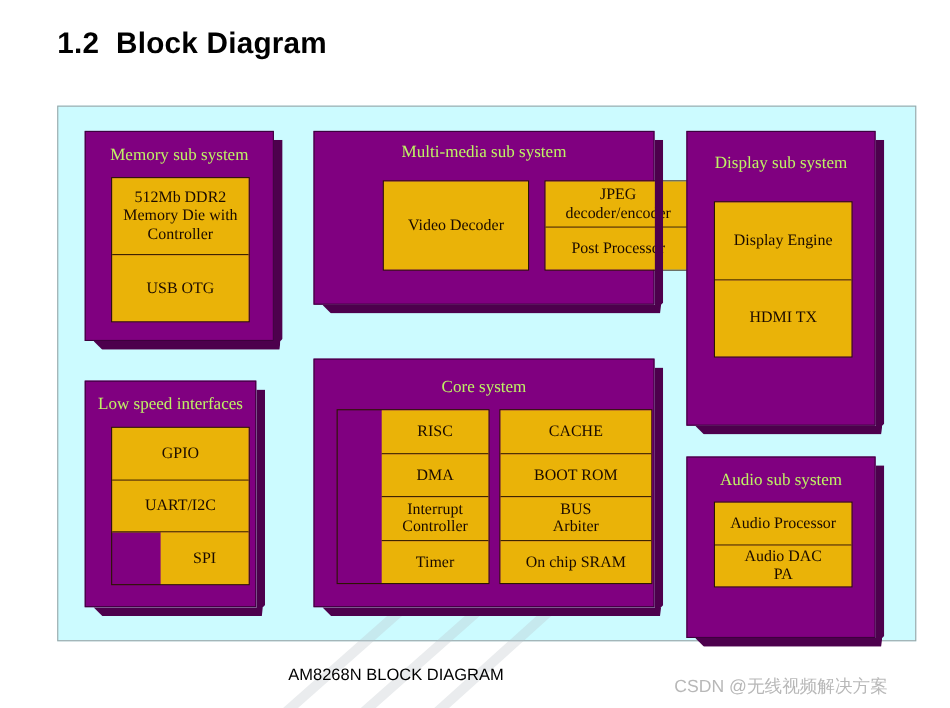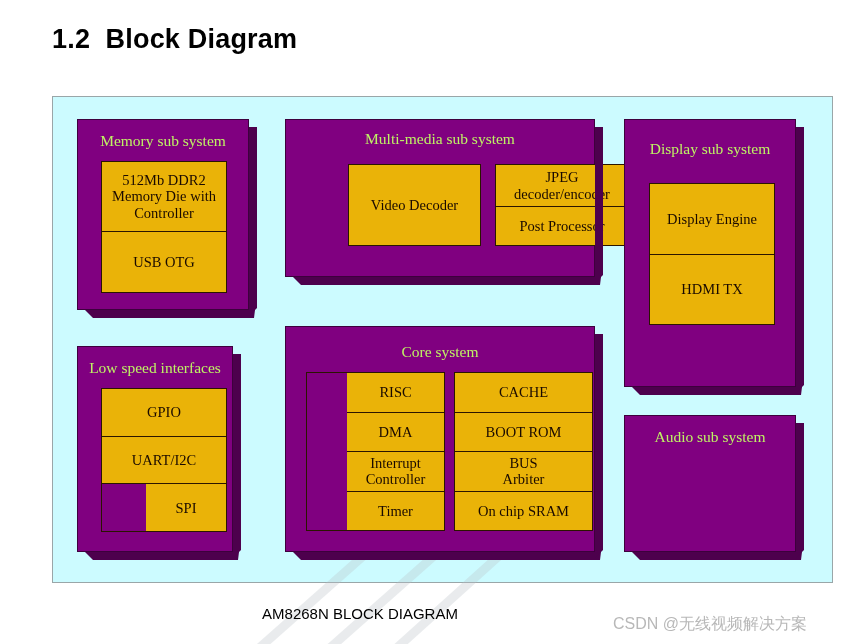--- a/index.html
+++ b/index.html
@@ -195,22 +195,27 @@
     </div>
     <div class="col" style="left:168px; top:45px; width:139px; height:159px;">
       <div class="cell" style="flex:1 1 0;">CACHE</div>
       <div class="cell" style="flex:1 1 0;">BOOT ROM</div>
       <div class="cell" style="flex:1 1 0;">BUS
 Arbiter</div>
       <div class="cell" style="flex:1 1 0;">On chip SRAM</div>
     </div>
   </div>
 
-  <div class="group" style="left:571px; top:318px; width:172px; height:137px;">
+  <div class="group" style="left:571px; top:318px; width:172px; height:165px;">
     <div class="group-title" style="top:12px;">Audio sub system</div>
+    <div class="col" style="left:24px; top:40px; width:126px; height:78px;">
+      <div class="cell" style="flex:1 1 0;">Audio Processor</div>
+      <div class="cell" style="flex:1 1 0;">Audio DAC
+PA</div>
+    </div>
   </div>
 
 </div>
 
 <svg id="watermark-mark" viewBox="0 0 320 110" xmlns="http://www.w3.org/2000/svg">
   <g fill="none" stroke="#b9c0c6" stroke-width="9">
     <path d="M-10 105 L120 -10"></path>
     <path d="M55 110 L185 -5"></path>
     <path d="M120 112 L250 -5"></path>
   </g>

